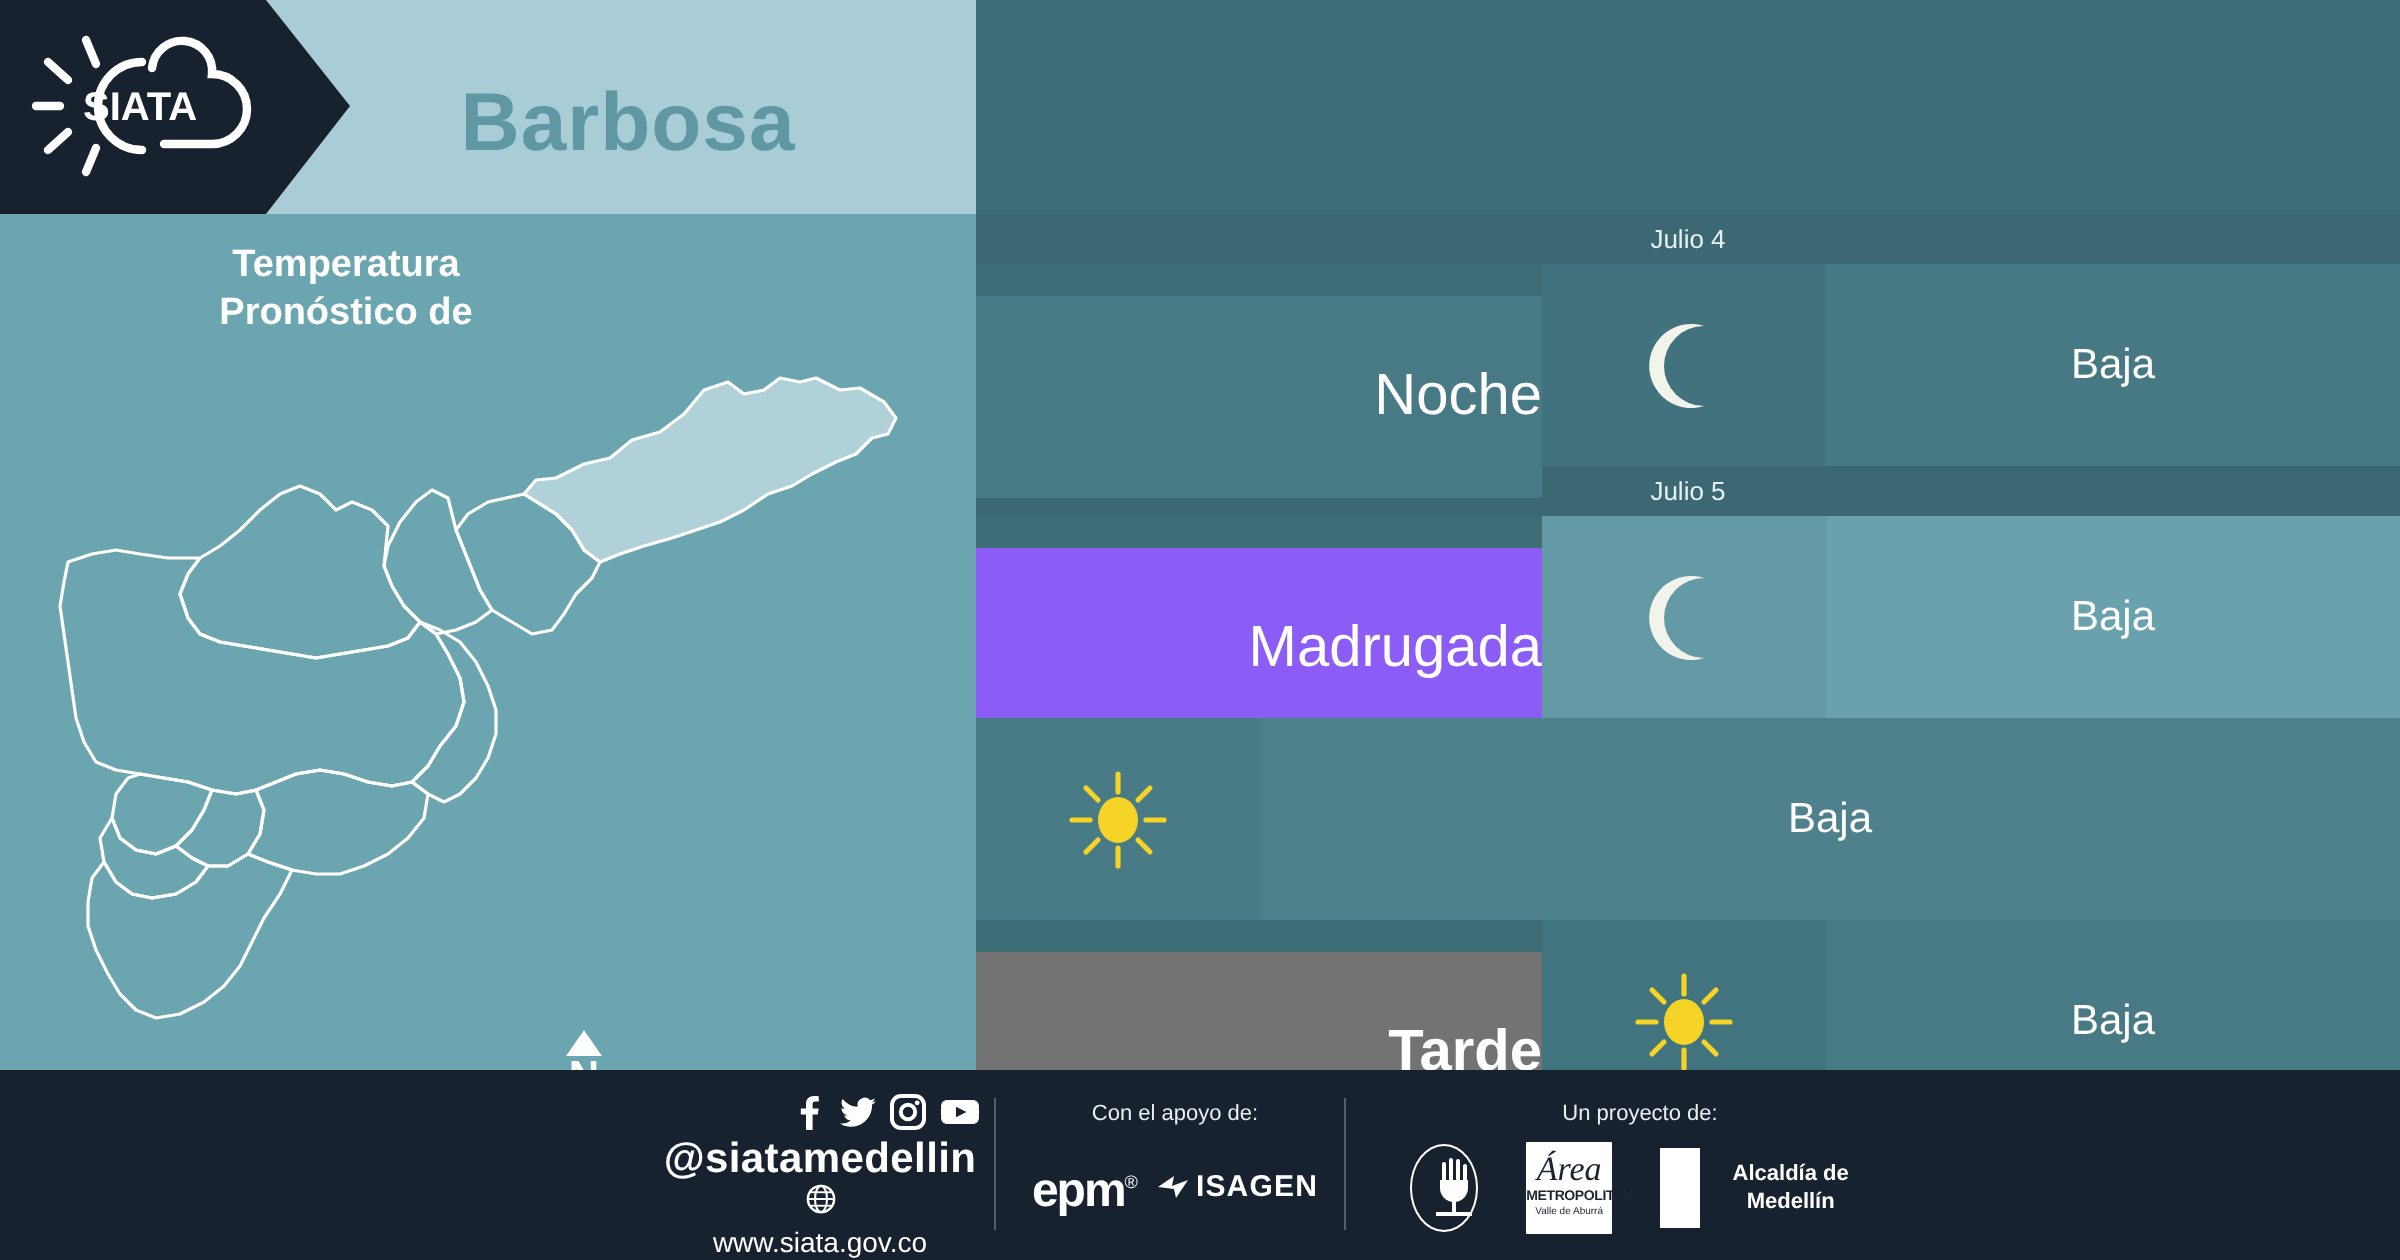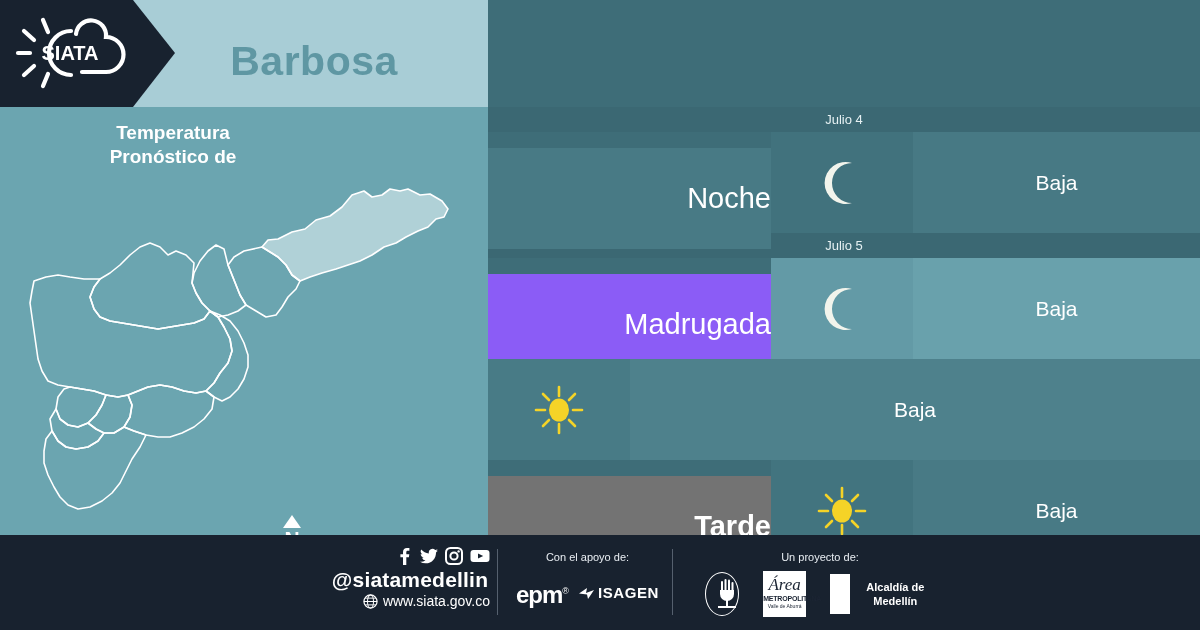--- a/index.html
+++ b/index.html
@@ -75,21 +75,21 @@
   .r-mid .cell-level{background:#4e818c;}
   .r-mid2 .cell-period{background:#737373;font-weight:bold;}
   .r-mid2 .cell-icon{background:#42747f;}
   .r-mid2 .cell-level{background:#487a85;}
 
   
   .footer{position:absolute;left:0;top:535px;width:1200px;height:95px;background:#18222f;}
   .social{position:absolute;left:330px;top:12px;width:160px;text-align:right;}
   .social-icons{display:flex;justify-content:flex-end;gap:7px;margin-bottom:2px;}
   .handle{color:#fff;font-size:21px;font-weight:bold;line-height:25px;letter-spacing:.2px;text-align:center;}
-  .site{color:#fff;font-size:14px;line-height:19px;display:flex;align-items:center;justify-content:flex-end;gap:5px;}
+  .site{color:#fff;font-size:14px;line-height:19px;display:flex;align-items:center;justify-content:flex-end;gap:5px;flex-direction:column;}
   .vline{position:absolute;width:1px;background:#55606e;top:14px;height:66px;}
   .support{position:absolute;left:505px;top:14px;width:165px;text-align:center;}
   .support-cap{color:#e9eef3;font-size:11px;line-height:16px;}
   .logo-row{display:flex;align-items:center;justify-content:center;gap:10px;margin-top:14px;}
   .epm{color:#fff;font-size:24px;font-weight:bold;letter-spacing:-1px;line-height:24px;}
   .epm sup{font-size:9px;vertical-align:super;font-weight:normal;}
   .isagen{color:#fff;font-size:15px;font-weight:bold;letter-spacing:.6px;line-height:18px;}
   .project{position:absolute;left:705px;top:14px;width:230px;text-align:center;}
   .project-cap{color:#e9eef3;font-size:11px;line-height:16px;}
   .proj-row{display:flex;align-items:center;justify-content:center;gap:24px;margin-top:6px;}

